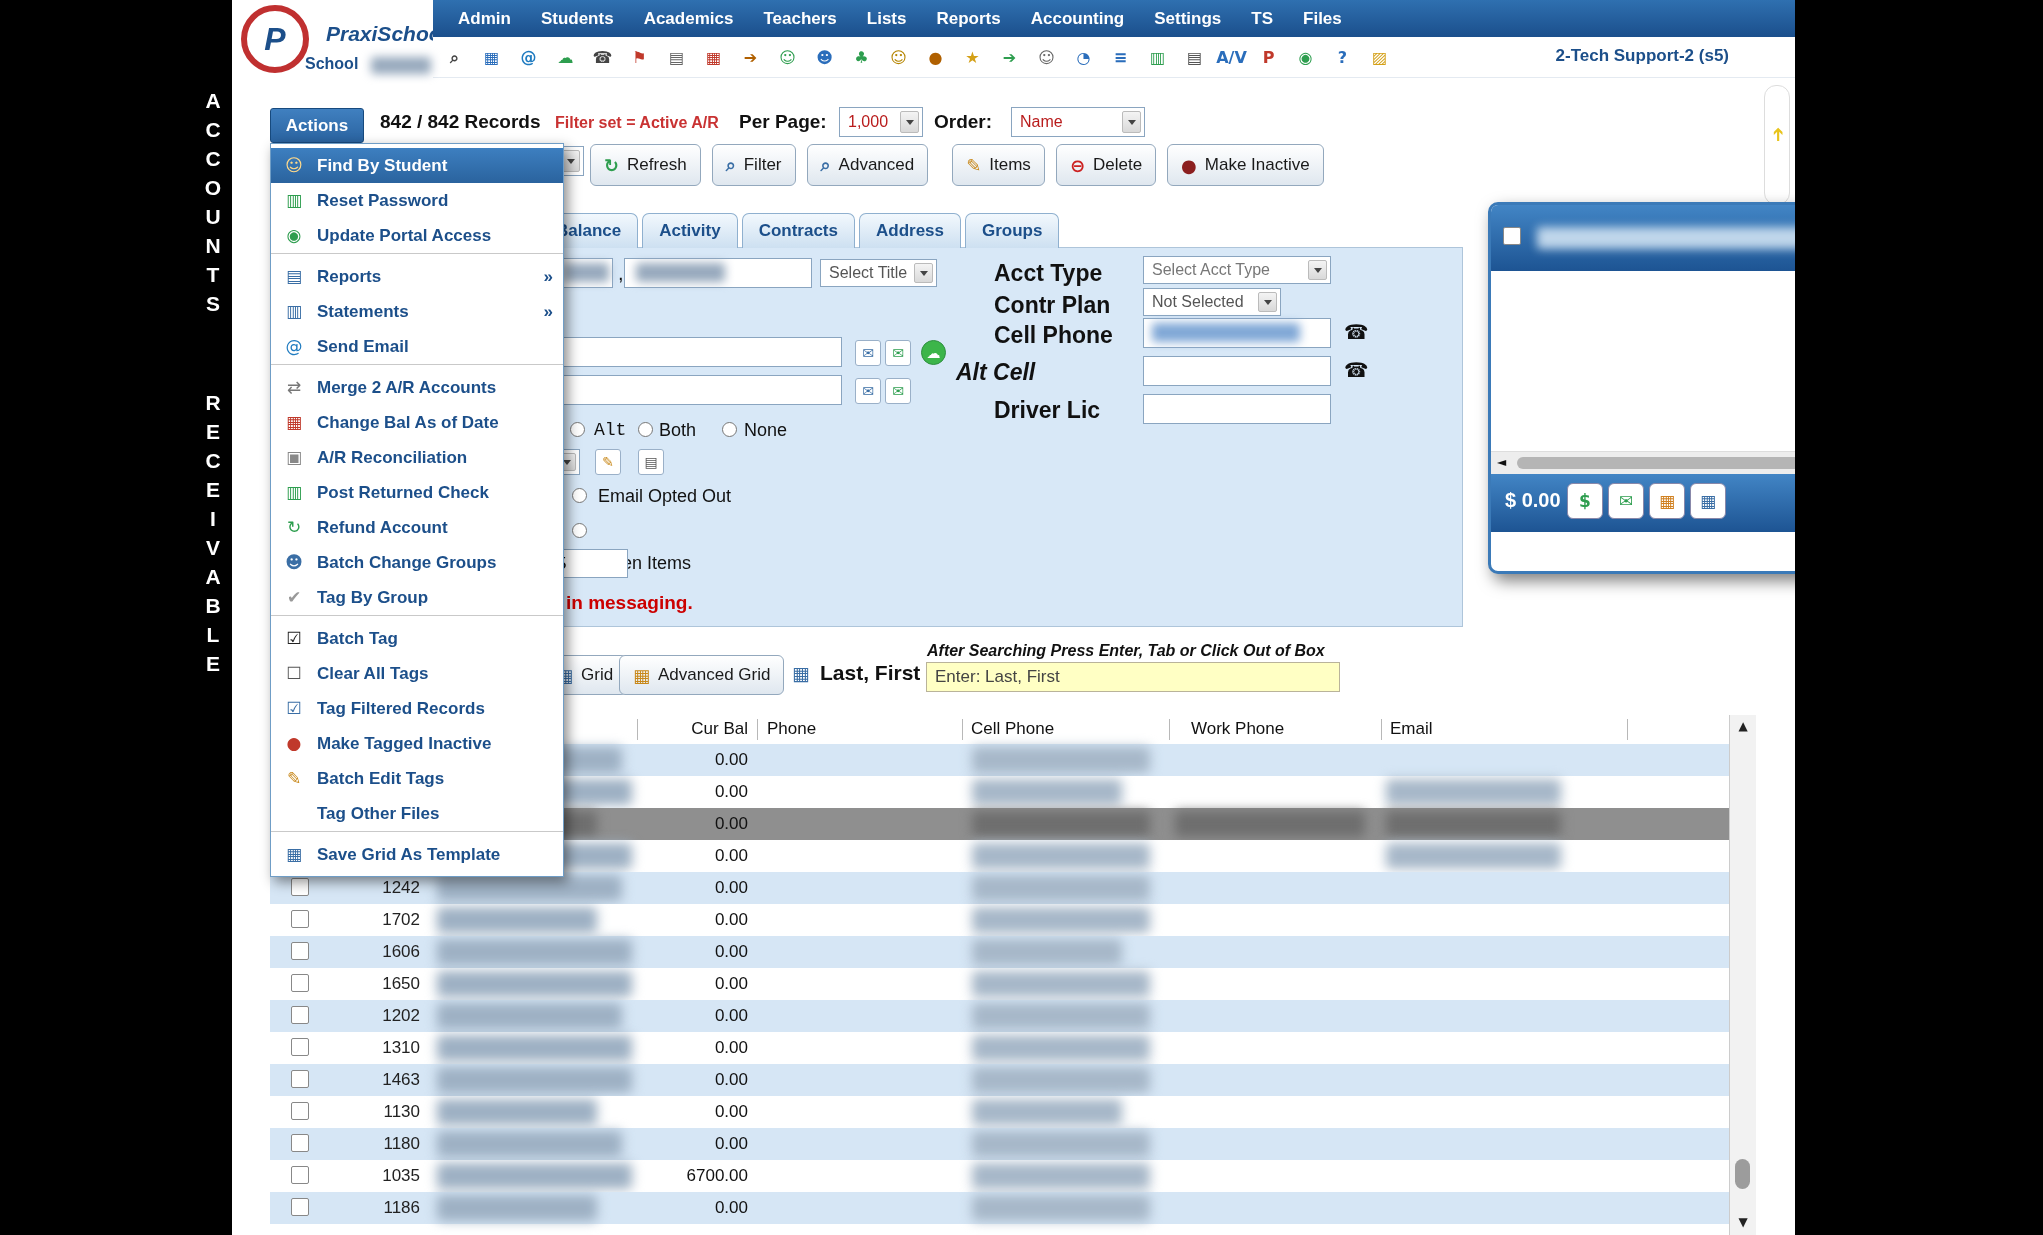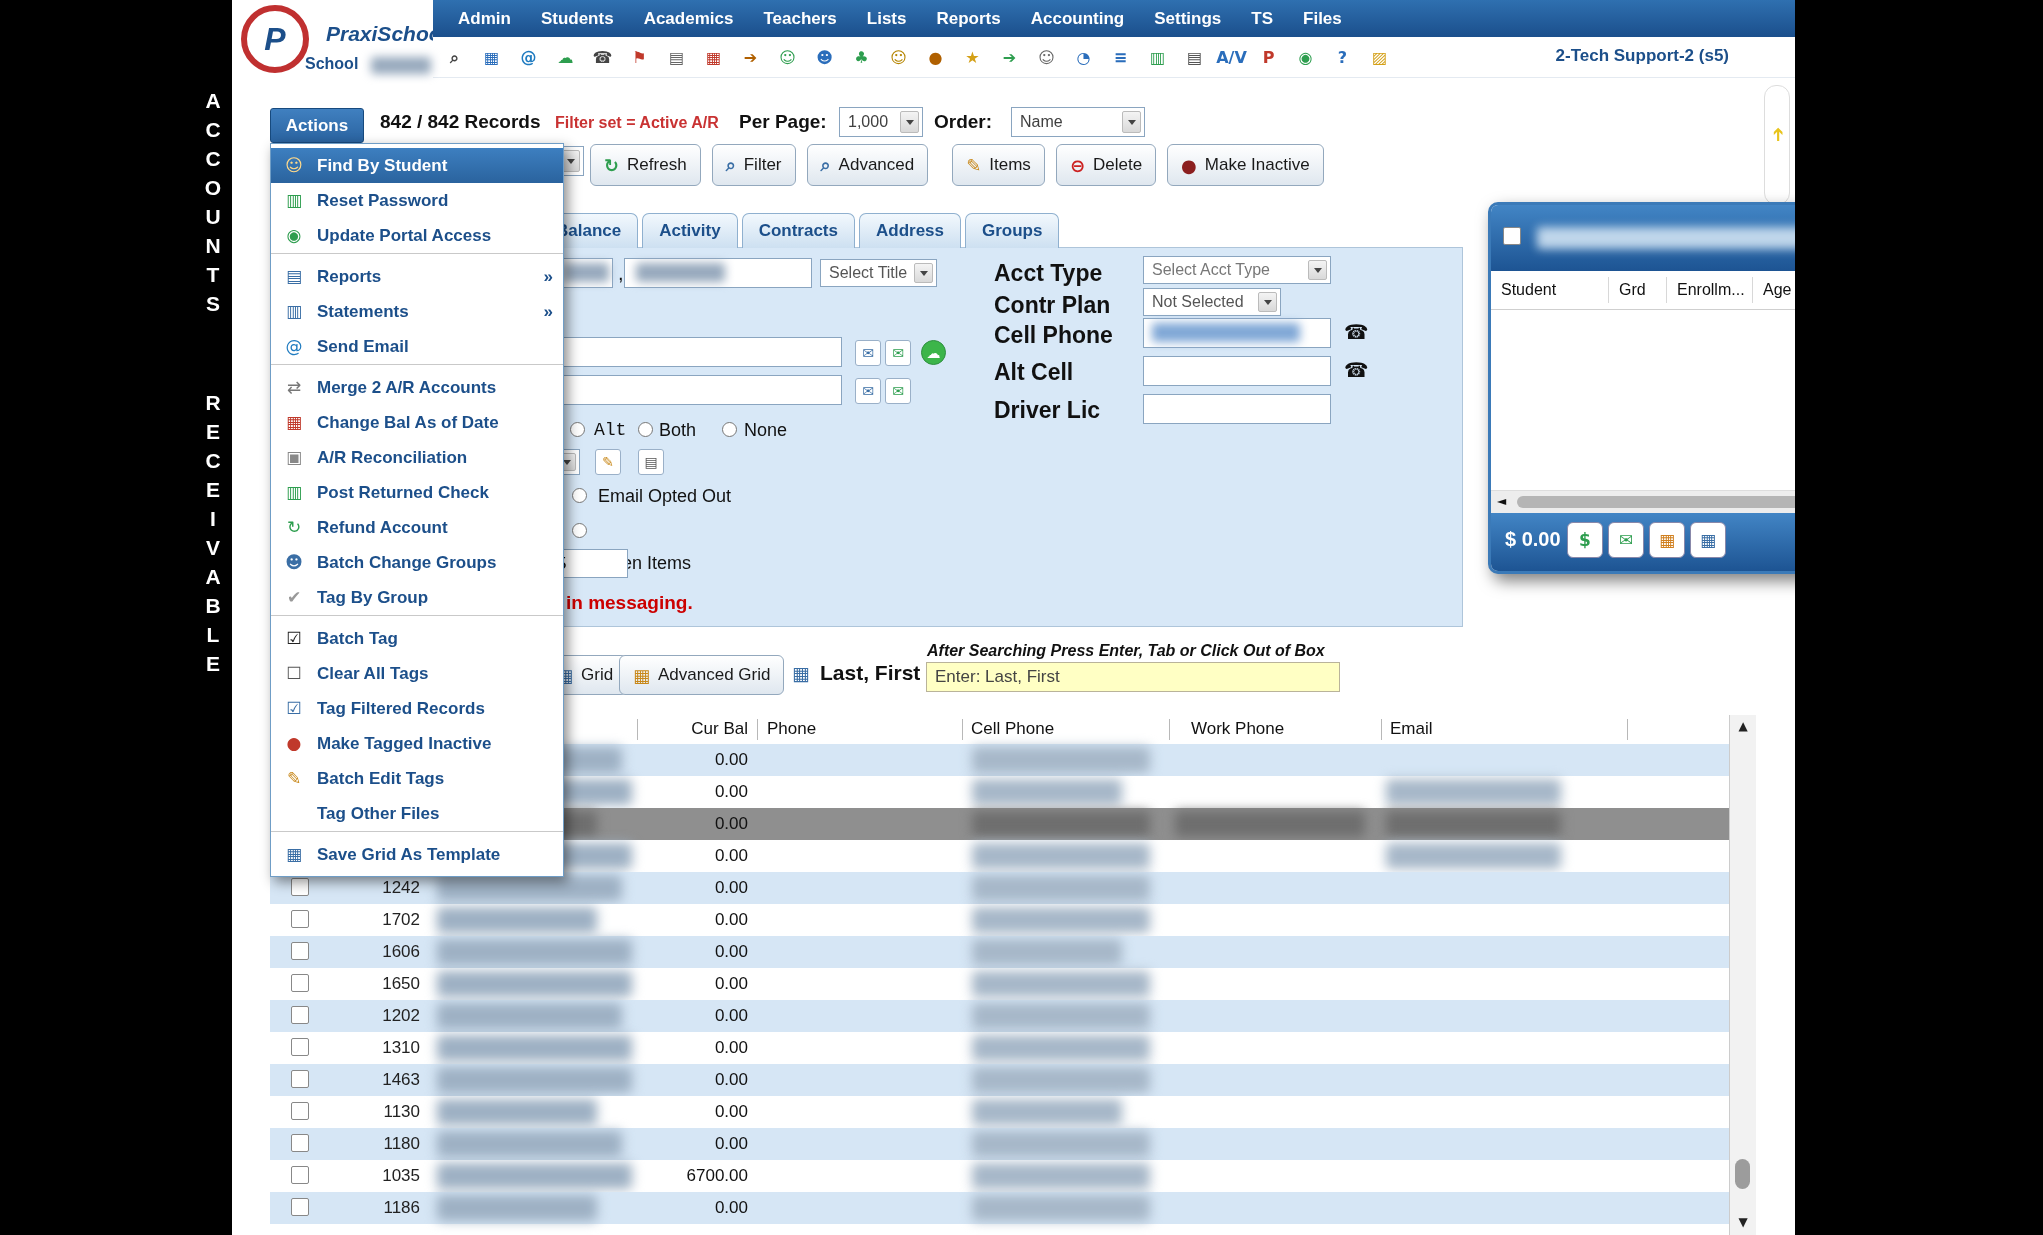--- a/index.html
+++ b/index.html
@@ -27,21 +27,21 @@
   .support{position:absolute;right:66px;top:46px;font-weight:700;font-size:17px;color:#1c4f8a;}
 
   
   .actions-btn{position:absolute;left:38px;top:108px;width:92px;height:33px;background:linear-gradient(#4080c0,#2a63a0);
                border:1px solid #174a7e;border-radius:3px;color:#fff;font-weight:700;font-size:17px;
                display:flex;align-items:center;justify-content:center;cursor:pointer;}
   .count{position:absolute;left:148px;top:111px;font-size:19px;font-weight:700;color:#111;}
   .fnote{position:absolute;left:323px;top:114px;font-size:16px;font-weight:600;color:#c93232;}
   .plabel{position:absolute;font-size:19px;font-weight:700;color:#111;}
 
-  .fselect{position:absolute;background:#fff;border:1px solid #8aa5c0;box-sizing:border-box;font-size:16px;color:#404040;
+  .fselect{position:absolute;background:#fff;border:1px solid #8aa5c0;box-sizing:border-box;font-size:16px;color:#b91c1c;
            display:flex;align-items:center;padding:0 26px 0 8px;cursor:pointer;white-space:nowrap;z-index:2;}
   .fselect::before{content:'';position:absolute;right:3px;top:3px;bottom:3px;width:17px;
                    background:linear-gradient(#f4f4f4,#d9d9d9);border:1px solid #bbb;border-radius:2px;}
   .fselect::after{content:'';position:absolute;right:8px;top:50%;margin-top:-2px;border:4px solid transparent;border-top:5px solid #444;}
 
   
   .abtn-row{position:absolute;left:358px;top:144px;display:flex;gap:11px;}
   .btn{display:inline-flex;align-items:center;gap:8px;height:42px;padding:0 13px;border:1px solid #93a8bd;border-radius:6px;
        background:linear-gradient(#ffffff,#dfe7ef);font-size:17px;color:#1a1a1a;cursor:pointer;
        font-family:"Liberation Sans","DejaVu Sans",sans-serif;white-space:nowrap;}
@@ -343,21 +343,21 @@
         <span>Select Acct Type</span>
       </div>
     <div class="flabel" style="left:762px;top:292px;">Contr Plan</div>
     <div class="fselect" style="left:911px;top:288px;width:138px;height:28px;color:#555;">
         <span>Not Selected</span>
       </div>
     <div class="flabel" style="left:762px;top:322px;">Cell Phone</div>
     <div class="tin" style="left:911px;top:318px;width:188px;height:30px;"></div>
     <div class="redact" style="left:920px;top:323px;width:148px;height:19px;background:#7fa7d6;"></div>
     <div class="ftext" style="left:1112px;top:320px;font-size:20px;font-family:'DejaVu Sans',sans-serif;">☎</div>
-    <div class="flabel" style="left:762px;top:359px;">Alt Cell</div>
+    <div class="flabel" style="left:724px;top:359px;font-style:italic;">Alt Cell</div>
     <div class="tin" style="left:911px;top:356px;width:188px;height:30px;"></div>
     <div class="ftext" style="left:1112px;top:358px;font-size:20px;font-family:'DejaVu Sans',sans-serif;">☎</div>
     <div class="flabel" style="left:762px;top:397px;">Driver Lic</div>
     <div class="tin" style="left:911px;top:394px;width:188px;height:30px;"></div>
 
     <div class="tin" style="left:327px;top:337px;width:283px;height:30px;"></div>
     <div class="iconbox" style="left:623px;top:340px;color:#3a6ea5;">
         <span>✉</span>
       </div>
     <div class="iconbox" style="left:653px;top:340px;color:#2e9e4f;">
@@ -519,27 +519,20 @@
           <span class="mi-arrow"></span>
         </div>
       </div>
 
     <div id="spanel">
       <div class="sp-head">
         <span class="cbx" style="left:12px;top:22px;"></span>
         <span class="redact" style="left:46px;top:22px;width:282px;height:22px;background:#d0e2f2;opacity:.9;"></span>
 
       </div>
-      <div class="sp-cols">
-
-      <span>Student</span>
-          <span>Grd</span>
-          <span>Enrollm...</span>
-          <span>Age</span>
-        </div>
       <div class="sp-body"></div>
       <div class="sp-hscroll">
         <span style="position:absolute;left:6px;top:3px;font-size:12px;font-family:'DejaVu Sans',sans-serif;">◄</span>
         <span style="position:absolute;left:26px;top:5px;width:316px;height:12px;background:#b5b5b5;border-radius:6px;"></span>
 
       </div>
       <div class="sp-foot">
         <span style="position:absolute;left:14px;top:15px;color:#fff;font-weight:700;font-size:20px;">$ 0.00</span>
         <span>
           

